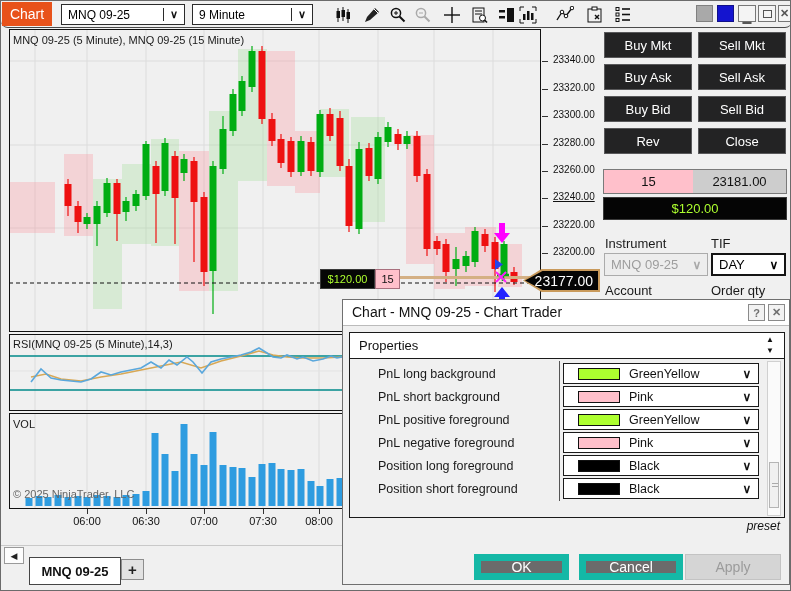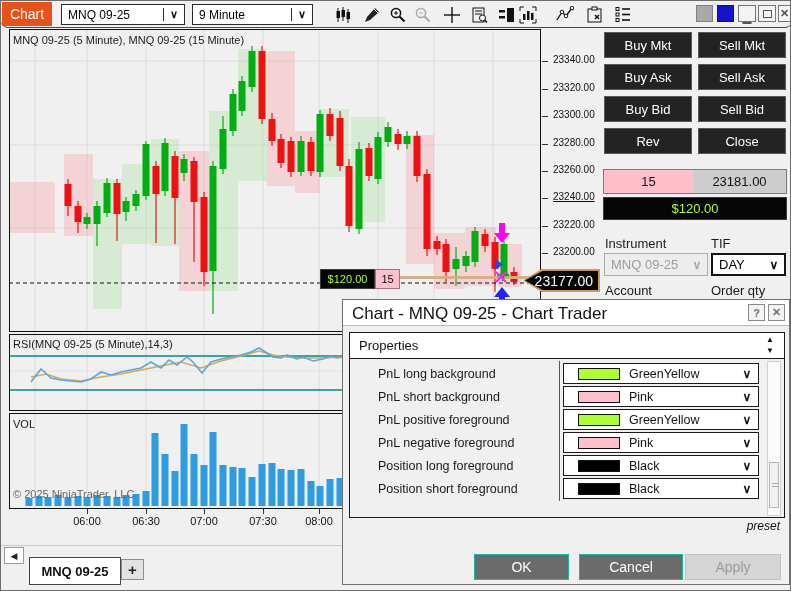--- a/index.html
+++ b/index.html
@@ -60,21 +60,21 @@
   #instr-dd { left:603px; top:252px; width:104px; background:#ededed; border:1px solid #ababab; color:#9d9d9d; }
   #tif-dd   { left:710px; top:252px; width:75px;  background:#fff; border:2px solid #141414; color:#000; }
   .fld-dd .dd-txt { flex:1; padding-left:6px; }
   .fld-dd .dd-chev { width:20px; text-align:center; font-weight:bold; font-size:12px; }
 
   
   #dialog { position:absolute; left:341px; top:298px; width:448px; height:286px; background:#f0f0f0;
       border:1px solid #6f6f6f; z-index:10; }
   #dlg-titlebar { position:absolute; left:0; top:0; width:100%; height:26px; background:#fff;
       border-bottom:1px solid #bbb; }
-  #dlg-title { position:absolute; left:9px; top:4px; font-size:17px; color:#111; }
+  #dlg-title { position:absolute; left:9px; top:4px; font-size:14px; color:#111; }
   .dlg-sysbtn { position:absolute; top:4px; width:17px; height:17px; border:1px solid #8a8a8a;
       background:#f2f2f2; color:#707070; font-size:11px; font-weight:bold;
       display:flex; align-items:center; justify-content:center; }
   #props-box { position:absolute; left:6px; top:32px; width:436px; height:186px; background:#f0f0f0;
       border:1px solid #1a1a1a; }
   #props-header { position:absolute; left:0; top:0; width:100%; height:26px; background:#fff;
       border-bottom:1px solid #1a1a1a; }
   #props-header-lbl { position:absolute; left:9px; top:5px; font-size:13px; color:#111; }
   #props-spinner { position:absolute; right:6px; top:1px; width:16px; height:23px; font-size:8px;
       color:#111; text-align:center; line-height:11px; }
@@ -89,21 +89,21 @@
   .prop-chev { width:22px; text-align:center; font-weight:bold; font-size:12px; color:#111; }
   #props-scroll { position:absolute; right:3px; top:28px; width:14px; height:155px; background:#fafafa;
       border:1px solid #d0d0d0; }
   #props-thumb { position:absolute; left:1px; top:100px; width:10px; height:46px; background:#f0f0f0;
       border:1px solid #b5b5b5; }
   #props-thumb:before { content:""; position:absolute; left:2px; top:20px; width:6px; height:1px;
       background:#aaa; box-shadow:0 3px 0 #aaa; }
   #preset-link { position:absolute; right:9px; top:219px; font-size:12px; font-style:italic; color:#111; }
   .dlg-btn { position:absolute; top:254px; height:26px; font-size:14px;
       display:flex; align-items:center; justify-content:center; }
-  #btn-ok, #btn-cancel { background:#6b6b6b; color:#fff; border:1px solid #14b8a6; }
+  #btn-ok, #btn-cancel { background:#6b6b6b; color:#fff; border:7px solid #14b8a6; }
   #btn-apply { background:#d5d5d5; color:#9b9b9b; border:1px solid #c3c3c3; }
 
   
   #tabbar-line { position:absolute; left:0; top:544px; width:791px; height:1px; background:#c9c9c9; }
   #tab-scroll-left { position:absolute; left:3px; top:546px; width:20px; height:17px; background:#fdfdfd;
       border:1px solid #9a9a9a; font-size:9px; color:#222; display:flex; align-items:center; justify-content:center; }
   #tab-active { position:absolute; left:28px; top:556px; width:92px; height:28px; background:#fff;
       border:1px solid #454545; font-size:13px; font-weight:bold; color:#111;
       display:flex; align-items:center; justify-content:center; }
   #tab-add { position:absolute; left:120px; top:558px; width:23px; height:21px; background:#e2e2e2;

